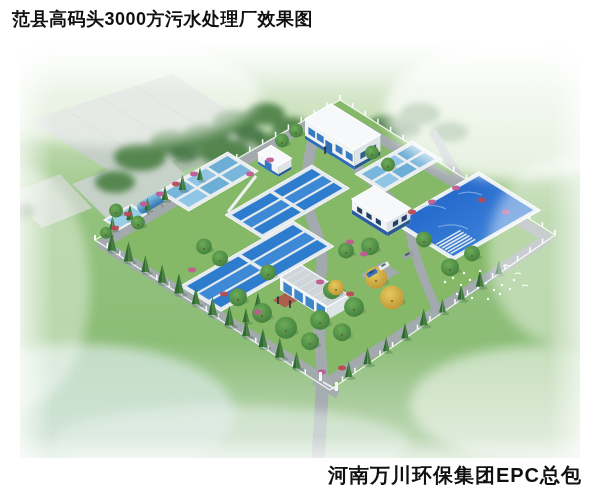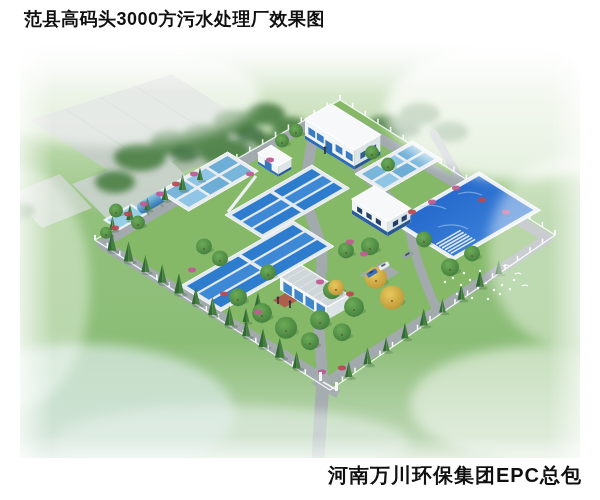--- a/index.html
+++ b/index.html
@@ -2,21 +2,21 @@
 <html><head>
 <meta charset="utf-8">
 <style>
   html,body{margin:0;padding:0;}
   body{
     width:600px;height:500px;position:relative;overflow:hidden;
     background:#ffffff;
     font-family:"Liberation Sans", sans-serif;
   }
   .title{
-    position:absolute;left:24px;top:7px;
+    position:absolute;left:12px;top:7px;
     font-size:18px;font-weight:bold;color:#101010;letter-spacing:.5px;
     white-space:nowrap;
   }
   .credit{
     position:absolute;right:18px;top:462px;
     font-size:20px;font-weight:bold;color:#101010;letter-spacing:1px;
     white-space:nowrap;
   }
   .figure{
     position:absolute;left:20px;top:42px;width:560px;height:416px;

